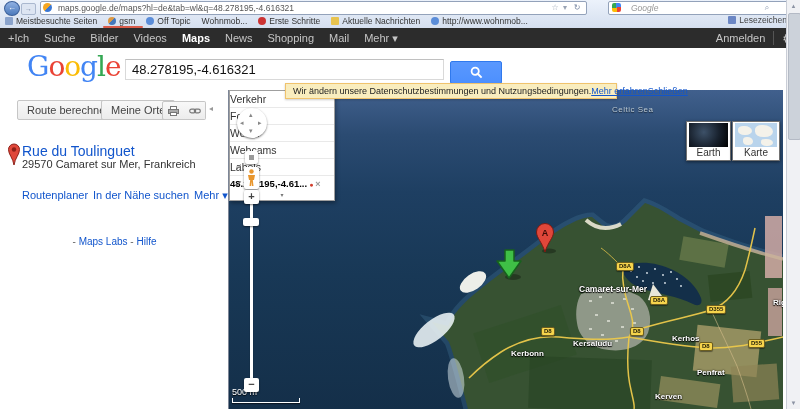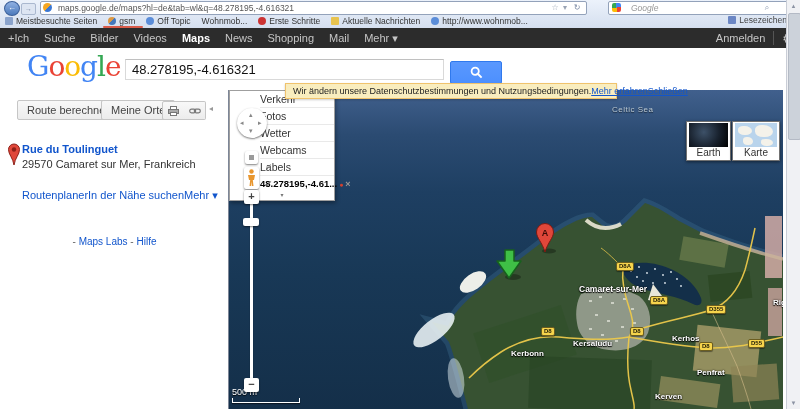--- a/index.html
+++ b/index.html
@@ -56,23 +56,23 @@
           font-size:9px;color:#222;display:flex;align-items:center;padding:0 7px;
           white-space:nowrap;z-index:40;box-shadow:0 1px 2px rgba(0,0,0,.2);}
   #notice a{color:#1155cc;text-decoration:underline;}
   
   #sidebar{left:0;top:90px;width:229px;height:319px;background:#fff;}
   .gbtn{position:absolute;background:linear-gradient(#f8f8f8,#ececec);border:1px solid #c6c6c6;
         border-radius:2px;font-size:11px;color:#444;padding:3px 9px;white-space:nowrap;}
   .iconbtn{position:absolute;width:21px;height:17px;background:linear-gradient(#f8f8f8,#ececec);
            border:1px solid #c6c6c6;display:flex;align-items:center;justify-content:center;}
   #collapse{left:209px;top:14px;color:#999;font-size:8px;}
-  #result-title{left:22px;top:53px;font-size:11px;font-weight:bold;color:#1155cc;}
+  #result-title{left:22px;top:53px;font-size:14px;font-weight:normal;color:#1155cc;}
   #result-addr{left:22px;top:68px;font-size:11px;color:#333;}
-  #side-links{left:22px;top:99px;font-size:11px;color:#1155cc;display:flex;gap:0;white-space:nowrap;}
+  #side-links{left:22px;top:99px;font-size:11px;color:#1155cc;display:flex;gap:5px;white-space:nowrap;}
   #side-links span{cursor:pointer;}
   #side-footer1{left:0;top:146px;width:229px;text-align:center;font-size:10px;color:#666;}
   #side-footer1 a{color:#1155cc;}
   #side-footer2{left:0;top:159px;width:229px;text-align:center;font-size:9.5px;color:#666;}
   #side-footer2 a{color:#1155cc;}
   
   #map{left:229px;top:90px;width:554px;height:319px;overflow:hidden;
        background:linear-gradient(180deg,#41608d 0%,#2b4b72 14%,#1e3f62 32%,#183856 58%,#142f49 100%);}
   #mapdivider{left:228px;top:90px;width:1px;height:319px;background:#7d8697;z-index:30;}
   .mlabel{position:absolute;color:#fff;font-size:8px;font-weight:bold;
@@ -100,21 +100,21 @@
   
   .viewbtn{position:absolute;width:43px;height:38px;background:#fff;border:1px solid #717171;
            box-shadow:0 1px 3px rgba(0,0,0,.5);z-index:21;text-align:center;font-size:10px;color:#333;margin-top:22px;}
   .thumb{width:39px;height:24px;margin:1px auto 0;}
   #thumb-earth{background:radial-gradient(circle at 38% 38%,#3d5168 0%,#17202c 55%,#000 100%);}
   #thumb-karte{background:#b9d4ec;position:relative;overflow:hidden;}
   #thumb-karte i{position:absolute;background:#f4f2ea;border-radius:40% 60% 50% 50%;}
   #layers{left:452px;top:55px;width:104px;background:#fff;border:1px solid #9f9f9f;
           box-shadow:1px 2px 4px rgba(0,0,0,.35);z-index:21;}
   .lrow{height:16px;line-height:16px;font-size:10.5px;color:#333;
-        border-bottom:1px solid #e9e9e9;position:relative;white-space:nowrap;margin-left:30px;}
+        border-bottom:1px solid #e9e9e9;position:relative;white-space:nowrap;}
   .lrow .chk{position:absolute;left:5px;top:0;color:#777;font-size:9px;}
   .lrow-coord{font-weight:bold;color:#000;font-size:9.5px;}
   .lrow-coord .dot{color:#d2402f;font-size:7px;margin-left:2px;}
   .lrow-coord .xx{color:#999;font-weight:bold;font-size:9px;margin-left:2px;}
   #layercaret{height:8px;line-height:7px;text-align:center;color:#777;font-size:6px;}
   
   #scale{left:3px;top:297px;z-index:15;}
   #scale .txt{color:#fff;font-size:9px;text-shadow:0 1px 1px #000;}
   #scale .bar{width:66px;height:4px;border-left:1px solid #fff;border-right:1px solid #fff;
               border-bottom:1px solid #fff;margin-top:1px;box-shadow:0 1px 1px rgba(0,0,0,.5);}

